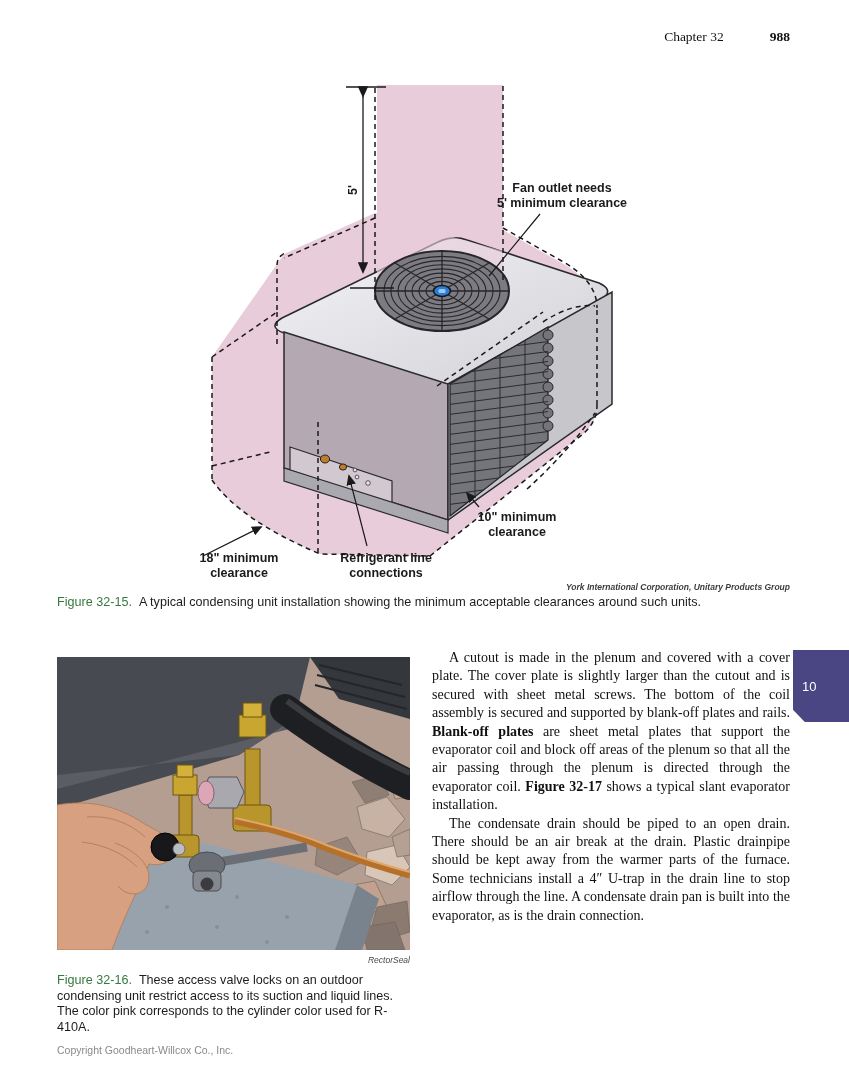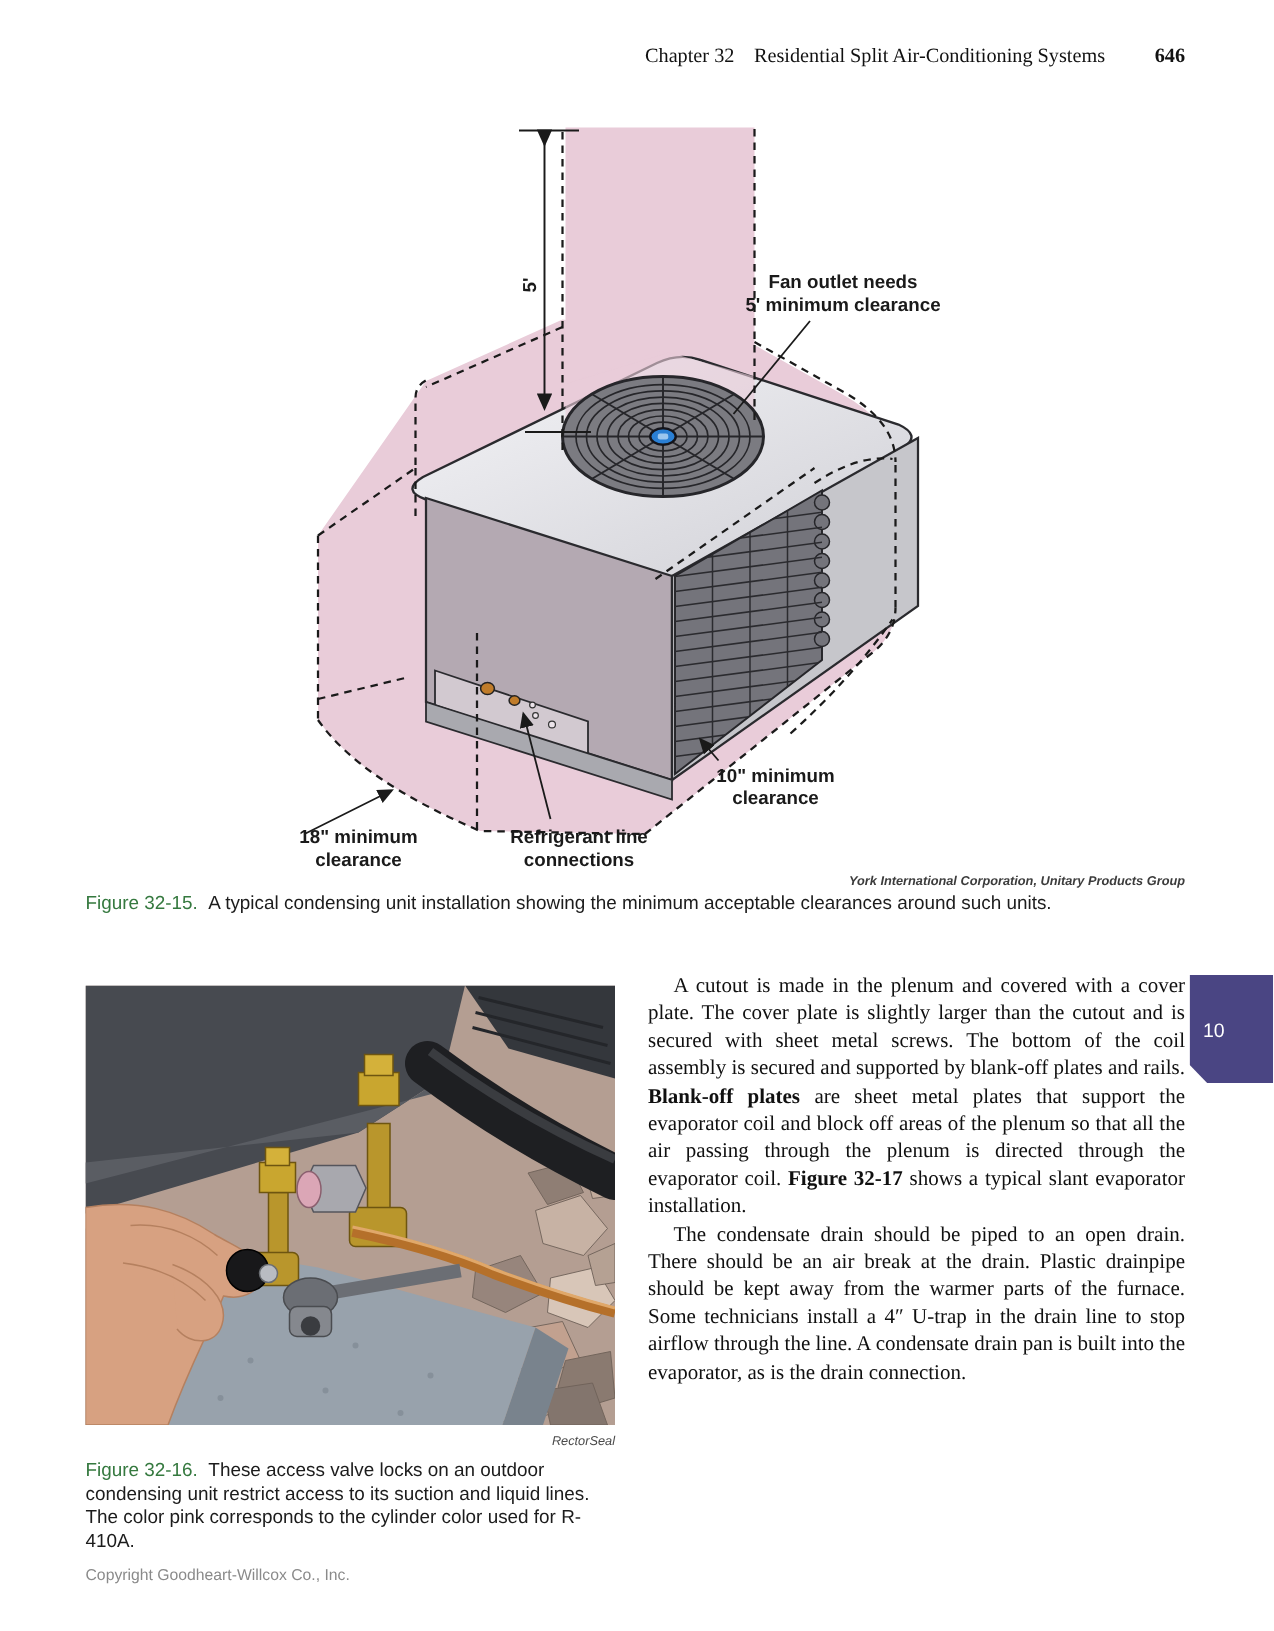--- a/index.html
+++ b/index.html
@@ -38,22 +38,21 @@
   .ftr{position:absolute;top:1044px;left:57px;font-size:10.5px;color:#8a8a8a;}
   text{font-family:"Liberation Sans",sans-serif;}
 </style>
 </head>
 <body>
 
 <div class="page">
 
   <div class="hdr">
     <span class="chap">Chapter 32</span>
-    <span>Residential Split Air-Conditioning Systems</span>
-    <span class="pgnum">646</span>
+    <span class="pgnum">988</span>
   </div>
 
   <div class="fig15">
     <svg width="849" height="516" viewBox="0 80 849 516">
       <defs>
         <linearGradient id="topGrad" x1="0" y1="0" x2="1" y2="1">
           <stop offset="0" stop-color="#f4f4f7"></stop>
             <stop offset="1" stop-color="#d0d0d6"></stop>
         </linearGradient>
         <marker id="ah" markerWidth="9" markerHeight="8" refX="7.5" refY="4" orient="auto">

